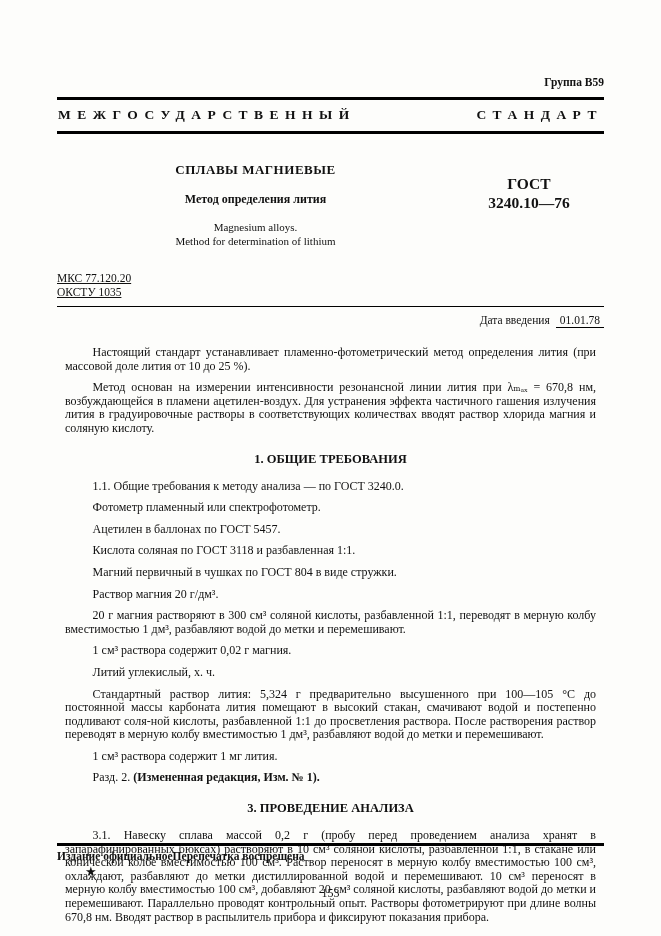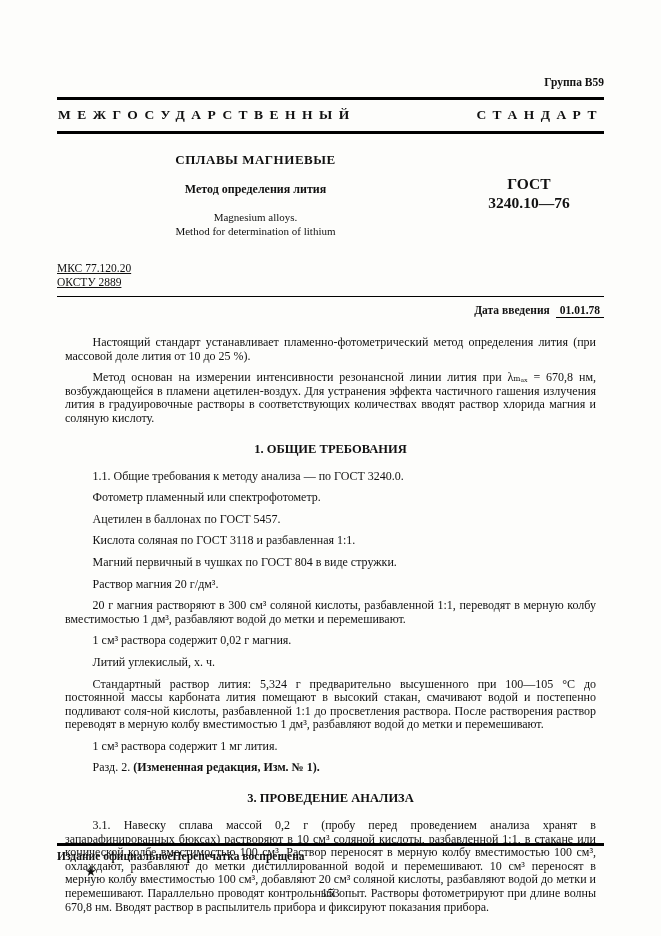--- a/index.html
+++ b/index.html
@@ -25,29 +25,29 @@
     border-bottom: 3px solid #000;
     padding: 7px 1px 8px 1px;
     display: flex;
     justify-content: space-between;
     font-weight: bold;
     font-size: 13.5px;
   }
   .std-banner span { letter-spacing: 0.48em; white-space: nowrap; }
   .title-row { display: flex; margin-top: 16px; }
   .title-center { flex: 1; text-align: center; }
-  .title-ru { font-weight: bold; font-size: 13px; margin: 2px 0 14px 0; letter-spacing: 0.04em; }
+  .title-ru { font-weight: bold; font-size: 13px; margin: 12px 0 14px 0; letter-spacing: 0.04em; }
   .subtitle-ru { font-weight: bold; font-size: 12px; margin: 0 0 14px 0; }
   .title-en { font-size: 11px; line-height: 13.5px; }
   .gost-box { width: 150px; text-align: center; padding-top: 24px; }
   .gost-label { font-weight: bold; font-size: 15.5px; line-height: 19px; }
   .gost-number { font-weight: bold; font-size: 15.5px; line-height: 19px; }
   .codes { margin-top: 24px; font-size: 11.5px; line-height: 13.5px; text-decoration: underline; }
   .thin-rule { border-top: 1.5px solid #000; margin-top: 7px; }
-  .date-line { text-align: right; font-size: 11.5px; font-weight: bold; margin-top: 7px; }
+  .date-line { text-align: right; font-size: 11.5px; font-weight: normal; margin-top: 7px; }
   .date-value { border-bottom: 1px solid #000; padding: 0 4px 1px 4px; margin-left: 6px; }
   .body-block { margin-top: 20px; }
   .body-p {
     font-size: 12px;
     line-height: 13.6px;
     text-align: justify;
     text-indent: 2.3em;
     margin: 8px;
   }
   .section-heading {
@@ -93,21 +93,21 @@
       <div class="title-en">Method  for  determination  of  lithium</div>
     </div>
     <div class="gost-box">
       <div class="gost-label">ГОСТ</div>
       <div class="gost-number">3240.10—76</div>
     </div>
   </div>
 
   <div class="codes">
     <div>МКС  77.120.20</div>
-    <div>ОКСТУ 2889</div>
+    <div>ОКСТУ 1035</div>
   </div>
 
   <div class="thin-rule"></div>
 
   <div class="date-line">
     <span>Дата введения</span><span class="date-value">01.01.78</span>
   </div>
 
   <div class="body-block">
     <p class="body-p">Настоящий  стандарт  устанавливает пламенно-фотометрический метод определения лития (при массовой доле лития от 10 до 25 %).</p>

